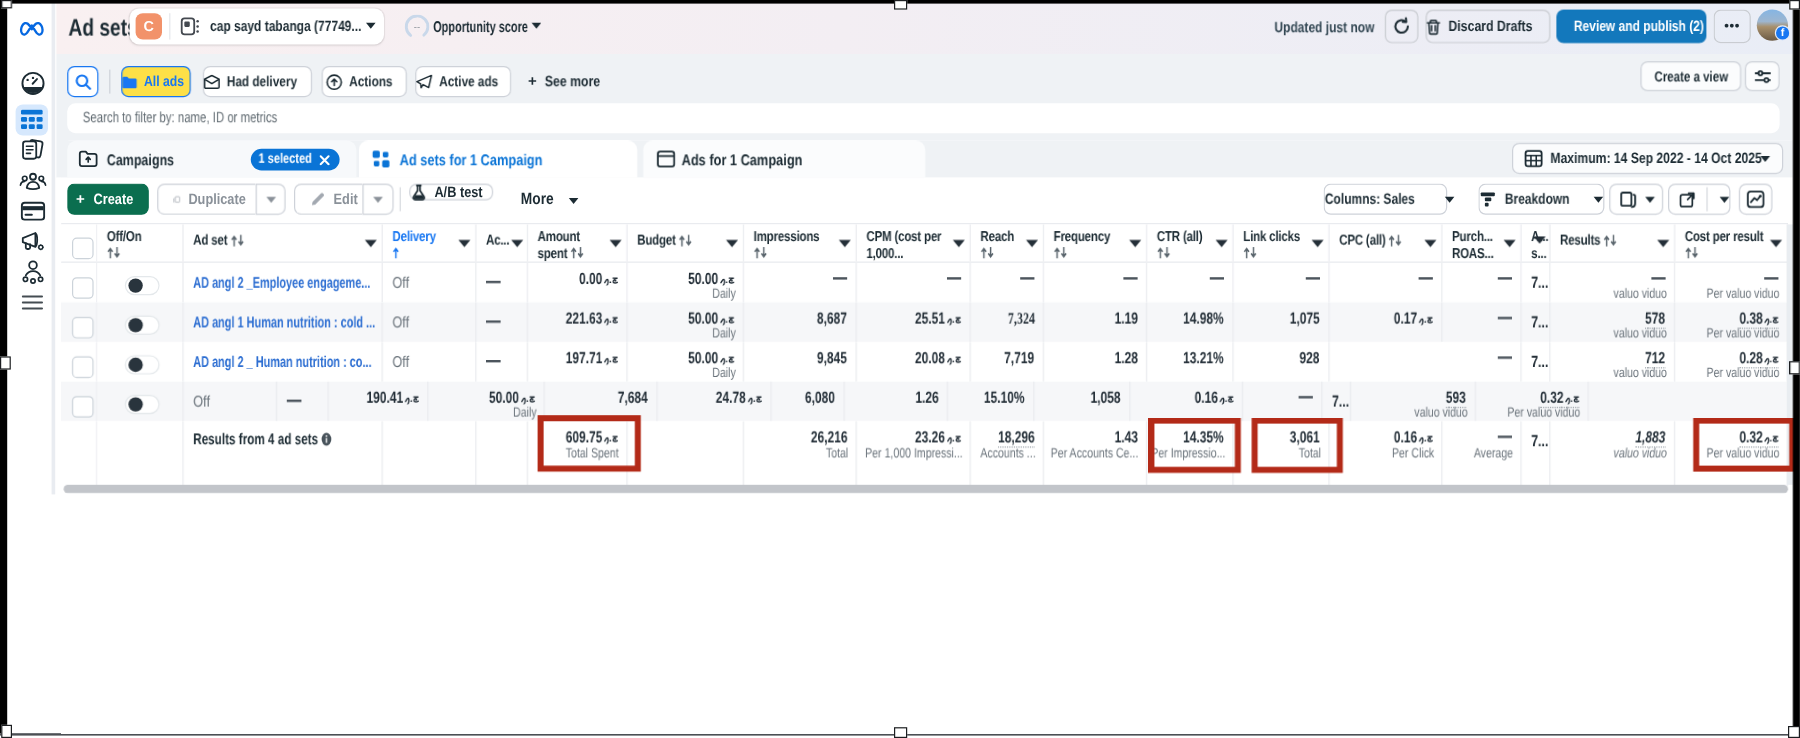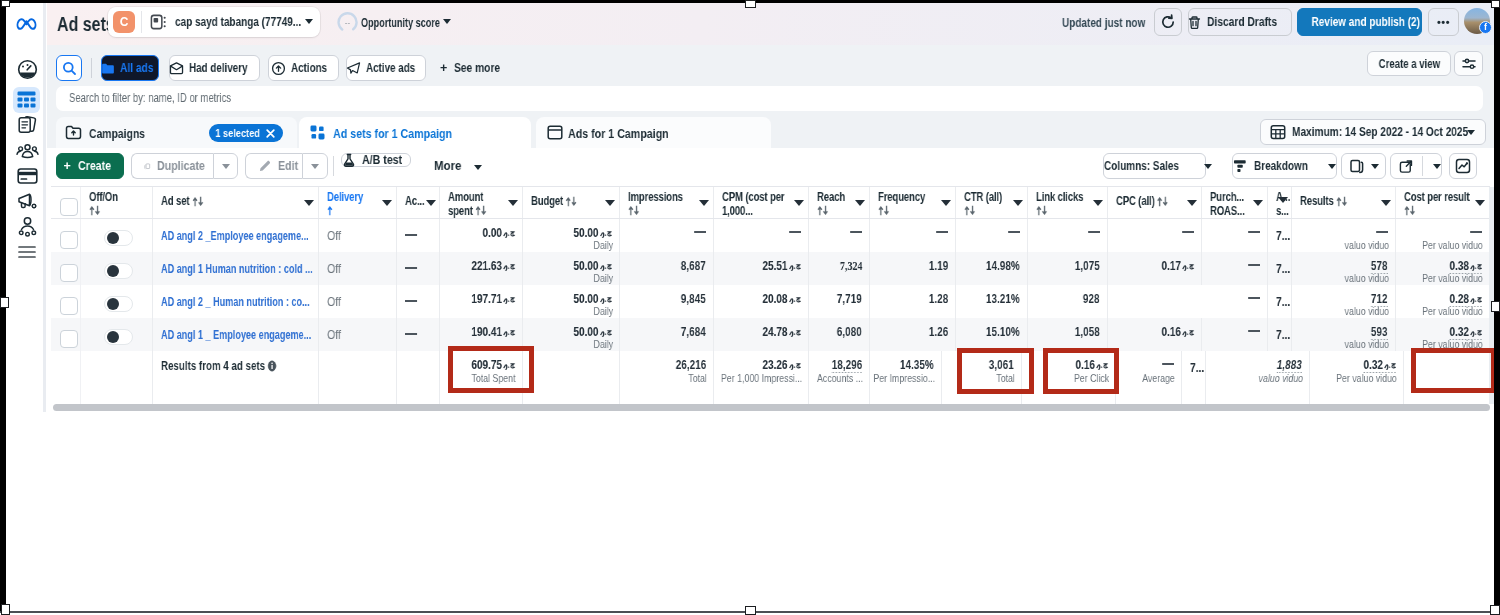--- a/index.html
+++ b/index.html
@@ -198,21 +198,21 @@
         <div class="abs" style="left:1428px;top:21px;width:13px;height:13px;border-radius:50%;background:#1877f2;border:1.5px solid #e9edf6;color:#fff;font-size:9px;font-weight:bold;text-align:center;line-height:11px;">f</div>
       </div>
       <div id="filterzone">
         <div class="btn" style="left:5px;top:10px;width:26px;height:26px;border-color:#1877f2;border-radius:6px;">
           <svg width="15" height="15" viewBox="0 0 15 15">
               <circle cx="6.3" cy="6.3" r="4.4" fill="none" stroke="#1877f2" stroke-width="1.8"></circle>
               <path d="M9.8 9.8 L13 13" stroke="#1877f2" stroke-width="1.8" stroke-linecap="round"></path>
             </svg>
         </div>
         <div class="abs" style="left:40px;top:13px;width:1px;height:20px;background:#ced2d9;"></div>
-        <div class="btn" style="left:50px;top:10px;width:58px;height:26px;border-color:#1877f2;background:#0f172a;color:#1877f2;font-size:12px;">
+        <div class="btn" style="left:50px;top:10px;width:58px;height:26px;border-color:#1877f2;background:#fde047;color:#1877f2;font-size:12px;">
           <svg width="14" height="13" viewBox="0 0 15 14" style="margin-right:5px;flex:none;">
               <path d="M1.2 3.2c0-.7.5-1.2 1.2-1.2h3l1.4 1.6h5.8c.7 0 1.2.5 1.2 1.2v6.4c0 .7-.5 1.2-1.2 1.2H2.4c-.7 0-1.2-.5-1.2-1.2z" fill="#1877f2"></path>
             </svg>
           <span class="sqz" style="transform:scaleX(0.85);">All ads</span>
         </div>
         <div class="btn" style="left:118px;top:10px;width:91px;height:26px;font-size:12px;">
           <svg width="15" height="13" viewBox="0 0 16 14" style="margin-right:5px;flex:none;">
               <path d="M1.5 4.2 8 1l6.5 3.2v7.1c0 .7-.5 1.2-1.2 1.2H2.7c-.7 0-1.2-.5-1.2-1.2z" fill="none" stroke="#1c2b33" stroke-width="1.4" stroke-linejoin="round"></path>
               <path d="M1.7 4.5 8 8.3l6.3-3.8" fill="none" stroke="#1c2b33" stroke-width="1.4" stroke-linejoin="round"></path>
             </svg>
@@ -609,23 +609,20 @@
             </div>
 <div class="trow drow" style="height:33px;background:#f6f7f9;">
               <div class="cell c-cb" style="width:30px;">
                 <div class="cbx" style="margin-top:7px;"></div>
               </div>
               <div class="cell c-offon" style="width:72px;">
                 <div class="toggle">
                   <div class="knob"></div>
                 </div>
               </div>
-              <div class="cell c-adset" style="width:166px;">
-                <div class="adlink">AD angl 1 _ Employee engageme...</div>
-              </div>
               <div class="cell c-deliv" style="width:78px;">
                 <div class="offtxt">Off</div>
               </div>
               <div class="cell c-ac" style="width:43px;">
                 <div class="lft"><span class="dash"></span></div>
               </div>
               <div class="cell c-amount" style="width:83px;">
                 <div class="v1">190.41<svg class="cur" width="17" height="9.5" viewBox="0 0 14 10" preserveAspectRatio="none">
                     <use href="#curg"></use>
                   </svg></div>
@@ -703,20 +700,24 @@
               </div>
               <div class="cell c-cpm" style="width:95px;">
                 <div class="v1">23.26<svg class="cur" width="17" height="9.5" viewBox="0 0 14 10" preserveAspectRatio="none">
                     <use href="#curg"></use>
                   </svg></div>
                 <div class="v2">Per 1,000 Impressi...</div>
               </div>
               <div class="cell c-reach" style="width:61px;">
                 <div class="v1"><span class="dot-u">18,296</span></div>
                 <div class="v2">Accounts ...</div>
+              </div>
+              <div class="cell c-freq" style="width:86px;">
+                <div class="v1">1.43</div>
+                <div class="v2">Per Accounts Ce...</div>
               </div>
               <div class="cell c-ctr" style="width:72px;">
                 <div class="v1">14.35%</div>
                 <div class="v2">Per Impressio...</div>
               </div>
               <div class="cell c-link" style="width:80px;">
                 <div class="v1">3,061</div>
                 <div class="v2">Total</div>
               </div>
               <div class="cell c-cpc" style="width:94px;">

